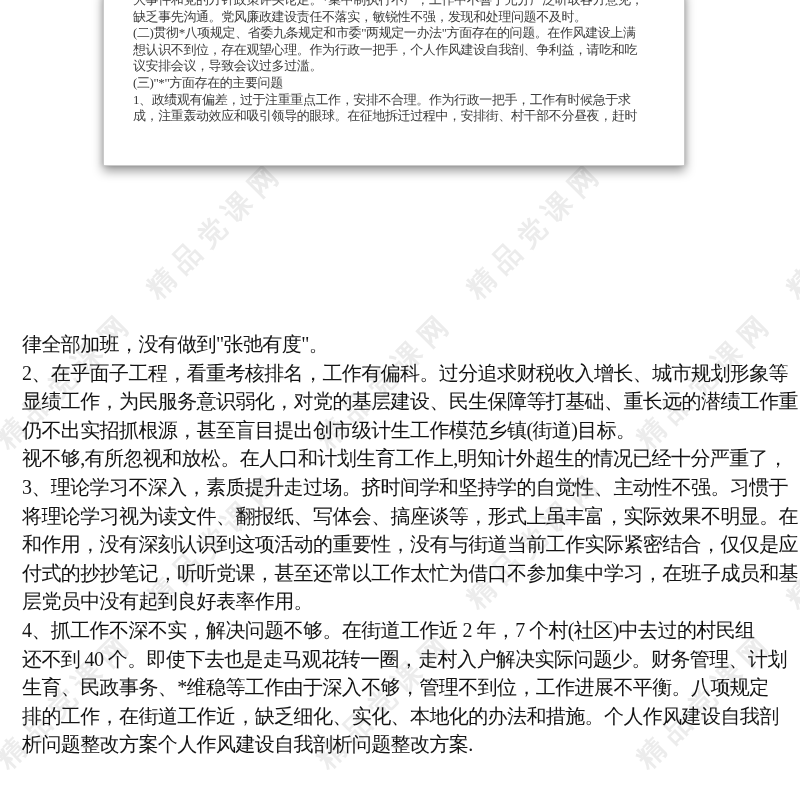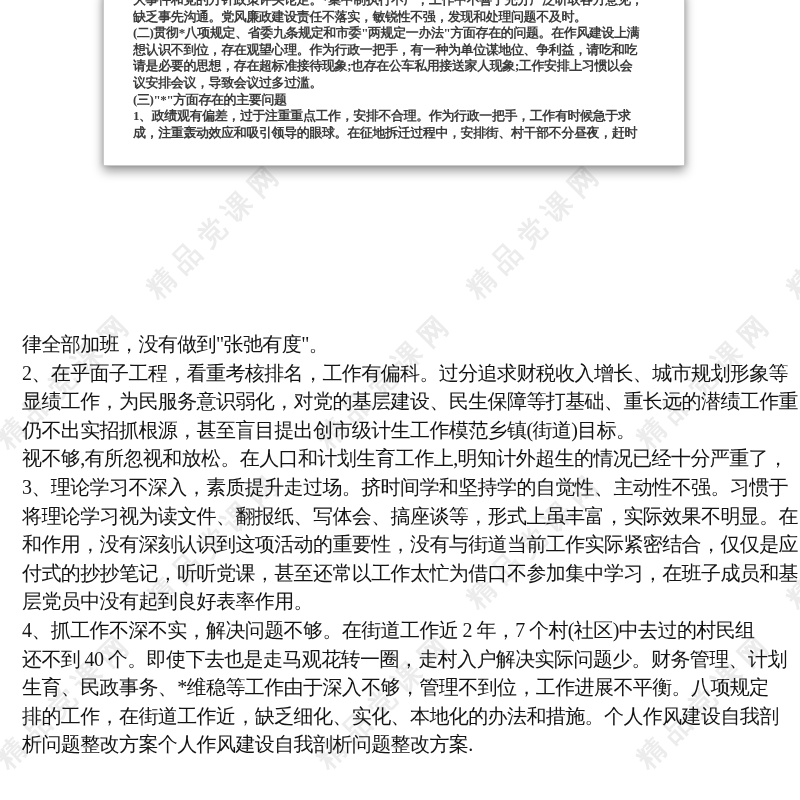--- a/index.html
+++ b/index.html
@@ -35,21 +35,21 @@
   }
   #preview-text{
     position:absolute;
     left:29px; right:20px; top:1px;
     color:#3c3c3c;
     font-size:13px;
     letter-spacing:-0.4px;
     line-height:16.6px;
     font-weight:500;
   }
-  #preview-text > div{white-space:nowrap;overflow:hidden;font-weight:bold;}
+  #preview-text > div{white-space:nowrap;overflow:hidden;}
   
   #body-text{
     position:absolute;
     left:22px; top:330px;
     width:778px;
     z-index:3;
     color:#141414;
     font-size:20px;
     letter-spacing:-0.6px;
     line-height:28.6px;
@@ -72,22 +72,21 @@
     <div class="wm" style="left: 65px; top: 700px; color: rgb(236, 236, 236);">精品党课网</div>
     <div class="wm" style="left: 385px; top: 700px; color: rgb(236, 236, 236);">精品党课网</div>
     <div class="wm" style="left: 705px; top: 700px; color: rgb(236, 236, 236);">精品党课网</div>
   </div>
 
 <div id="preview-card">
   <div id="preview-text">
       <div>大事件和党的方针政策评头论足。*集中制执行不广，工作中不善于充分广泛听取各方意见，</div>
       <div>缺乏事先沟通。党风廉政建设责任不落实，敏锐性不强，发现和处理问题不及时。</div>
       <div>(二)贯彻*八项规定、省委九条规定和市委"两规定一办法"方面存在的问题。在作风建设上满</div>
-      <div>想认识不到位，存在观望心理。作为行政一把手，有一种为单位谋地位、争利益，请吃和吃</div>
-      <div>请是必要的思想，存在超标准接待现象;也存在公车私用接送家人现象;工作安排上习惯以会</div>
+      <div>想认识不到位，存在观望心理。作为行政一把手，个人作风建设自我剖、争利益，请吃和吃</div>
       <div>议安排会议，导致会议过多过滥。</div>
       <div>(三)"*"方面存在的主要问题</div>
       <div>1、政绩观有偏差，过于注重重点工作，安排不合理。作为行政一把手，工作有时候急于求</div>
       <div>成，注重轰动效应和吸引领导的眼球。在征地拆迁过程中，安排街、村干部不分昼夜，赶时</div>
     </div>
 </div>
 
 <div id="body-text">
     <div>律全部加班，没有做到"张弛有度"。</div>
     <div>2、在乎面子工程，看重考核排名，工作有偏科。过分追求财税收入增长、城市规划形象等</div>

